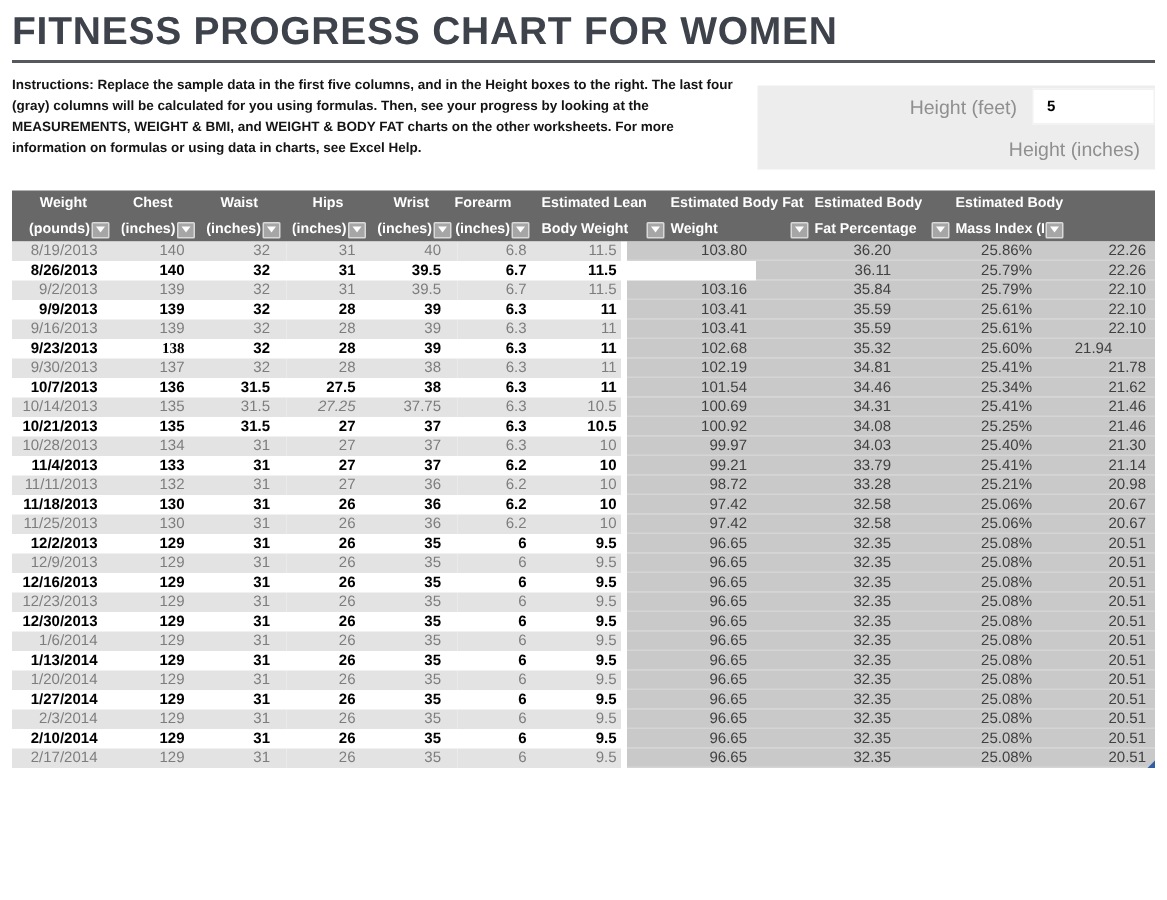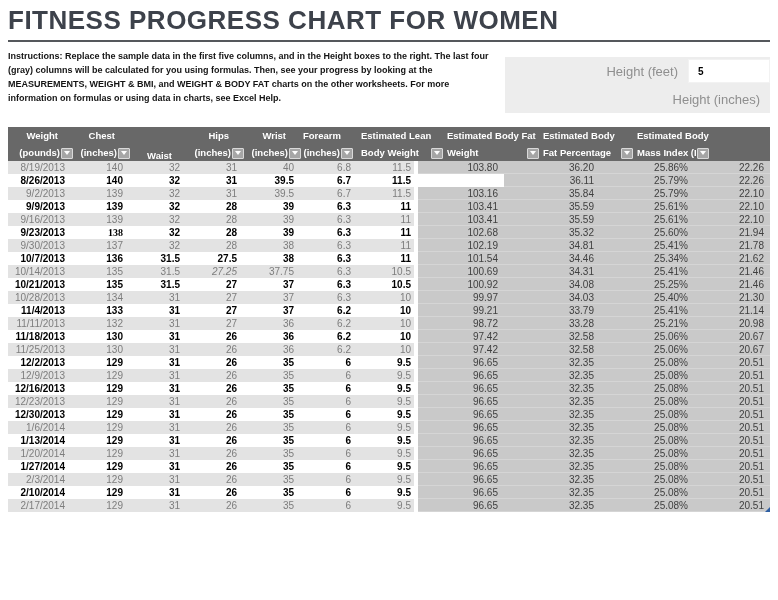--- a/index.html
+++ b/index.html
@@ -80,21 +80,21 @@
       </div>
       <div class="hcell" style="width: 57px;">
         <div class="h1 right">Chest</div>
         <div class="h2 end">
           <span class="hlabel">(inches)</span>
           <span class="fbtn">
             <span class="arr"></span>
           </span>
         </div>
       </div>
-      <div class="hcell" style="width: 57px; margin-top: 20px;">
+      <div class="hcell" style="width: 57px;">
         <div class="h1 right">Waist</div>
         <div class="h2 end">
           <span class="hlabel">(inches)</span>
           <span class="fbtn">
             <span class="arr"></span>
           </span>
         </div>
       </div>
       <div class="hcell" style="width: 57px;">
         <div class="h1 right">Hips</div>
@@ -237,21 +237,21 @@
         <div class="lcell pr11" style="width: 66px; font-family: Liberation Serif, serif;">138</div>
         <div class="lcell pr11" style="width: 57px;">32</div>
         <div class="lcell pr11" style="width: 57px;">28</div>
         <div class="lcell pr11" style="width: 57px;">39</div>
         <div class="lcell pr11" style="width: 57px;">6.3</div>
         <div class="lcell pr3" style="width: 52px;">11</div>
         <div class="sep"></div>
         <div class="ccell" style="width: 86px;">102.68</div>
         <div class="ccell" style="width: 96px;">35.32</div>
         <div class="ccell" style="width: 94px;">25.60%</div>
-        <div class="ccell" style="width: 76px;">21.94</div>
+        <div class="ccell" style="width: 76px; text-align: center;">21.94</div>
       </div>
       <div class="row">
         <div class="lcell pr3" style="width: 60px;">9/30/2013</div>
         <div class="lcell pr11" style="width: 66px;">137</div>
         <div class="lcell pr11" style="width: 57px;">32</div>
         <div class="lcell pr11" style="width: 57px;">28</div>
         <div class="lcell pr11" style="width: 57px;">38</div>
         <div class="lcell pr11" style="width: 57px;">6.3</div>
         <div class="lcell pr3" style="width: 52px;">11</div>
         <div class="sep"></div>

